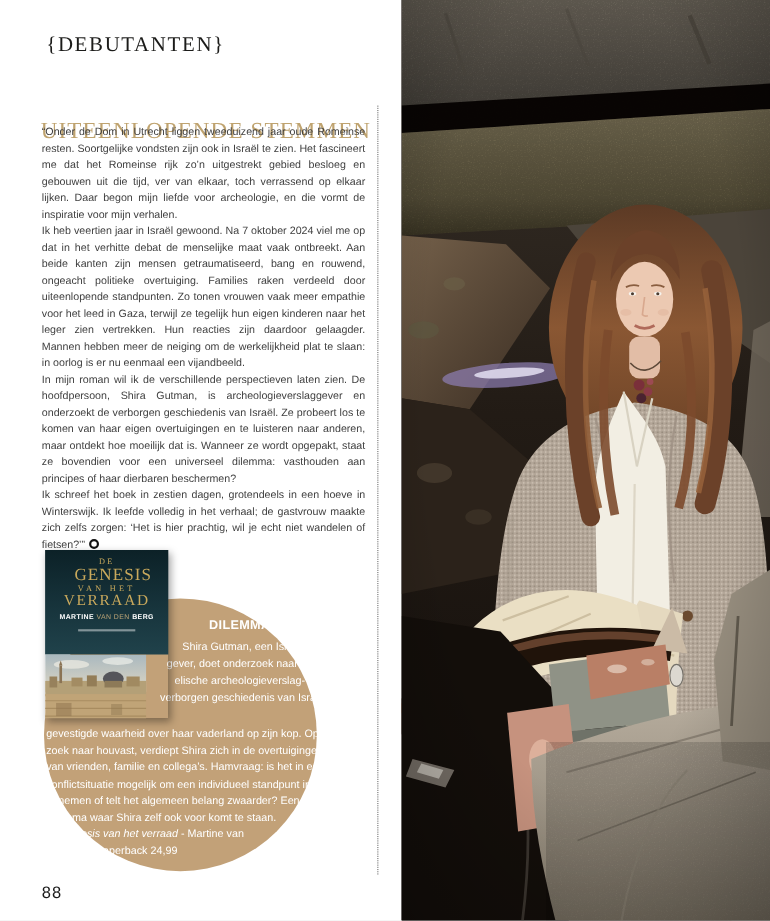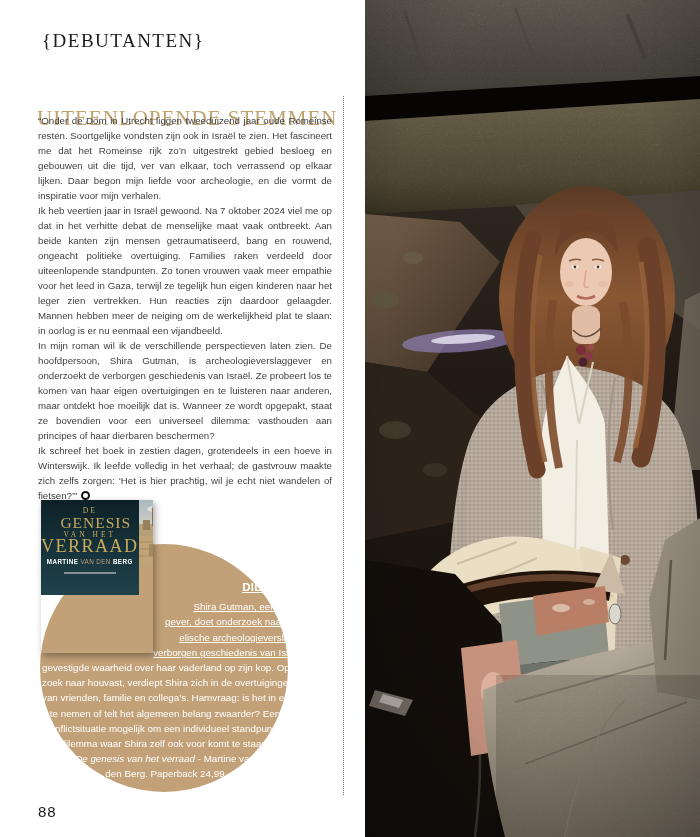--- a/index.html
+++ b/index.html
@@ -31,44 +31,44 @@
   .dotted-rule{
     position:absolute;left:343px;top:96px;height:699px;width:0;
     border-left:1.6px dotted #6f6f6f;
   }
   
   .dilemma-circle{
     position:absolute;left:40px;top:544px;width:248px;height:248px;
     border-radius:50%;background:#c2a178;
   }
   .dilemma-side{
-    position:absolute;left:138px;top:580px;width:160px;z-index:3;
-    color:#ffffff;font-size:9.8px;line-height:15.2px;text-align:right;text-decoration:underline;
+    position:absolute;left:138px;top:562px;width:160px;z-index:3;
+    color:#ffffff;font-size:9.8px;line-height:15.2px;text-align:center;
   }
   .dilemma-title{font-size:11.5px;font-weight:bold;letter-spacing:.3px;margin-bottom:4px;}
   .dilemma-center{
     position:absolute;left:42px;top:660px;width:246px;z-index:3;
-    color:#ffffff;font-size:9.8px;line-height:15.2px;text-align:center;
+    color:#ffffff;font-size:9.8px;line-height:15.2px;text-align:left;
   }
   .dl{white-space:nowrap;}
   
   .book-cover{
     position:absolute;left:41px;top:500px;width:112px;height:153px;z-index:4;
     box-shadow:2px 3px 7px rgba(0,0,0,.35);
-    display:flex;
+    display:flex;flex-direction:column;
   }
   .cover-top{
     background:linear-gradient(180deg,#0c2127 0%,#17343c 55%,#20424b 100%);
     height:88px;padding-top:7px;text-align:center;
     font-family:"Liberation Serif",serif;color:#c9a95c;
   }
   .cv-de{font-size:7.5px;letter-spacing:2px;line-height:8px;}
   .cv-genesis{font-size:15.5px;letter-spacing:1px;line-height:15px;padding-left:12px;}
   .cv-vanhet{font-size:7.5px;letter-spacing:3px;line-height:9px;}
-  .cv-verraad{font-size:18px;letter-spacing:1.5px;line-height:15px;}
+  .cv-verraad{font-size:14px;letter-spacing:1.5px;line-height:15px;}
   .cv-author{
     font-family:"Liberation Sans",sans-serif;font-size:6.3px;font-weight:bold;
     letter-spacing:.4px;margin-top:4px;color:#ffffff;
   }
   .cv-author .mid{color:#b9a275;font-weight:normal;}
   .cv-tagline{width:52px;height:2px;background:rgba(255,255,255,.45);margin:7px auto 0;}
   .cover-photo{flex:1;position:relative;overflow:hidden;}
   .cover-photo svg{display:block;}
   
   .page-number{
@@ -106,22 +106,22 @@
     <div class="dl">Shira Gutman, een Isra-</div>
     <div class="dl">gever, doet onderzoek naar de</div>
     <div class="dl">elische  archeologieverslag-</div>
     <div class="dl">verborgen geschiedenis van Isra-</div>
   </div>
 
   <div class="dilemma-center">
     <div class="dl">gevestigde waarheid over haar vaderland op zijn kop. Op</div>
     <div class="dl">zoek naar houvast, verdiept Shira zich in de overtuigingen</div>
     <div class="dl">van vrienden, familie en collega’s. Hamvraag: is het in een</div>
+    <div class="dl">conflictsituatie mogelijk om een individueel standpunt in</div>
     <div class="dl">te nemen of telt het algemeen belang zwaarder? Een</div>
-    <div class="dl">conflictsituatie mogelijk om een individueel standpunt in</div>
     <div class="dl">dilemma waar Shira zelf ook voor komt te staan.</div>
     <div class="dl"><i>De genesis van het verraad</i><span> - Martine van</span></div>
     <div class="dl">den Berg. Paperback 24,99</div>
   </div>
 
   <div class="book-cover">
     <div class="cover-top">
       <div class="cv-de">DE</div>
       <div class="cv-genesis">GENESIS</div>
       <div class="cv-vanhet">VAN HET</div>

